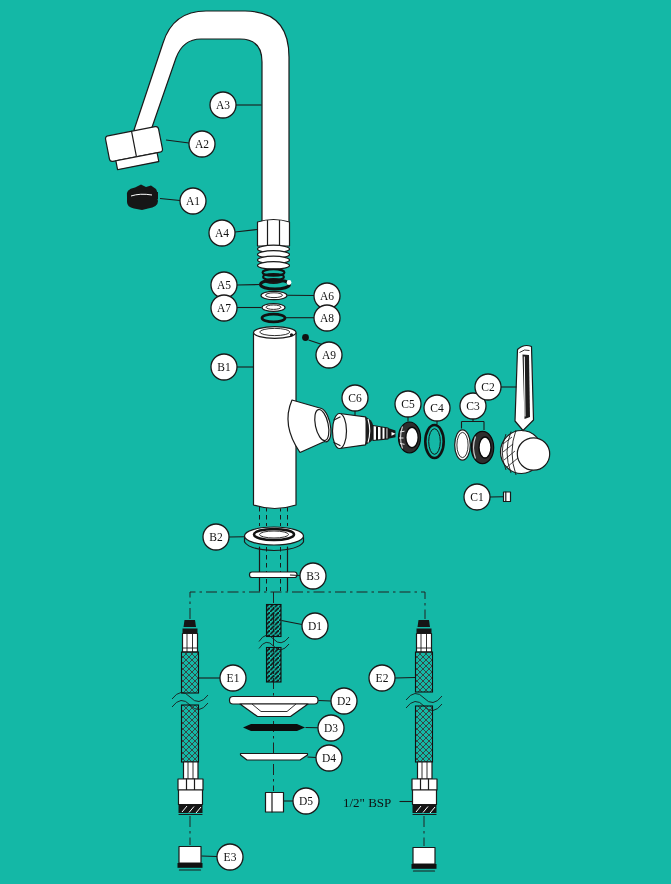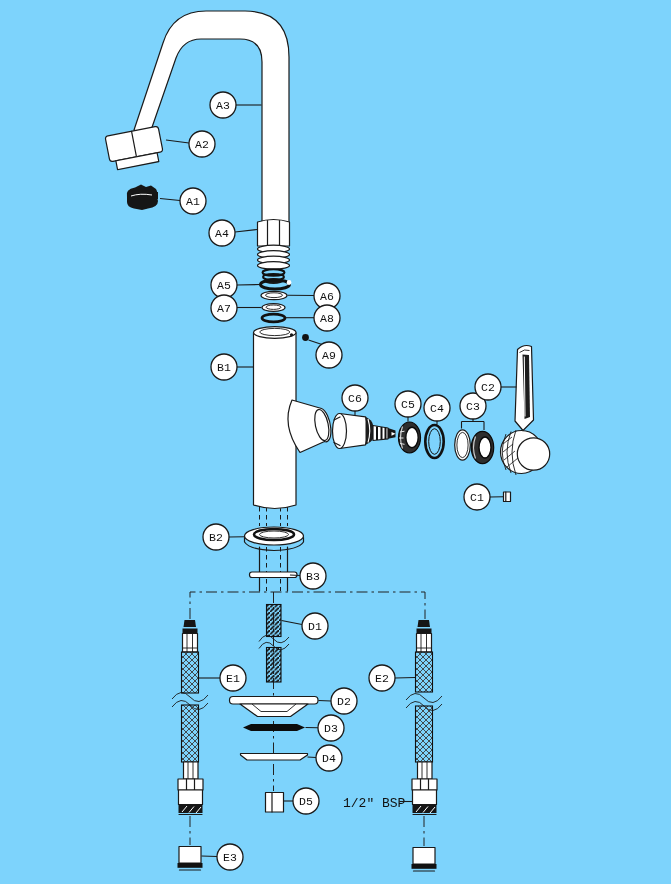--- a/index.html
+++ b/index.html
@@ -1,17 +1,17 @@
 <!DOCTYPE html>
 <html><head>
 <meta charset="utf-8">
 <style>
   html,body{margin:0;padding:0;background:#fff;}
-  .canvas{position:relative;width:671px;height:884px;background:#7dd3fc;overflow:hidden;
-          font-family:Liberation Mono, monospace;}
+  .canvas{position:relative;width:671px;height:884px;background:#14b8a6;overflow:hidden;
+          font-family:Liberation Serif, serif;}
   svg{display:block;}
   .s  {stroke:#1a1a1a;stroke-width:1.2;fill:none;stroke-linejoin:round;stroke-linecap:round;}
   .sf {stroke:#1a1a1a;stroke-width:1.2;fill:#ffffff;stroke-linejoin:round;}
   .thin{stroke:#1a1a1a;stroke-width:0.9;fill:none;}
   .dk {fill:#161616;stroke:none;}
   .dks{stroke:#111111;fill:none;}
   .dash{stroke:#1a1a1a;stroke-width:1;fill:none;stroke-dasharray:4.5 3.5;}
   .cl {stroke:#222222;stroke-width:1;fill:none;stroke-dasharray:11 4 2.5 4;}
   .leader{stroke:#1a1a1a;stroke-width:1.1;fill:none;}
   .lbl circle{fill:#ffffff;stroke:#1a1a1a;stroke-width:1.3;}

